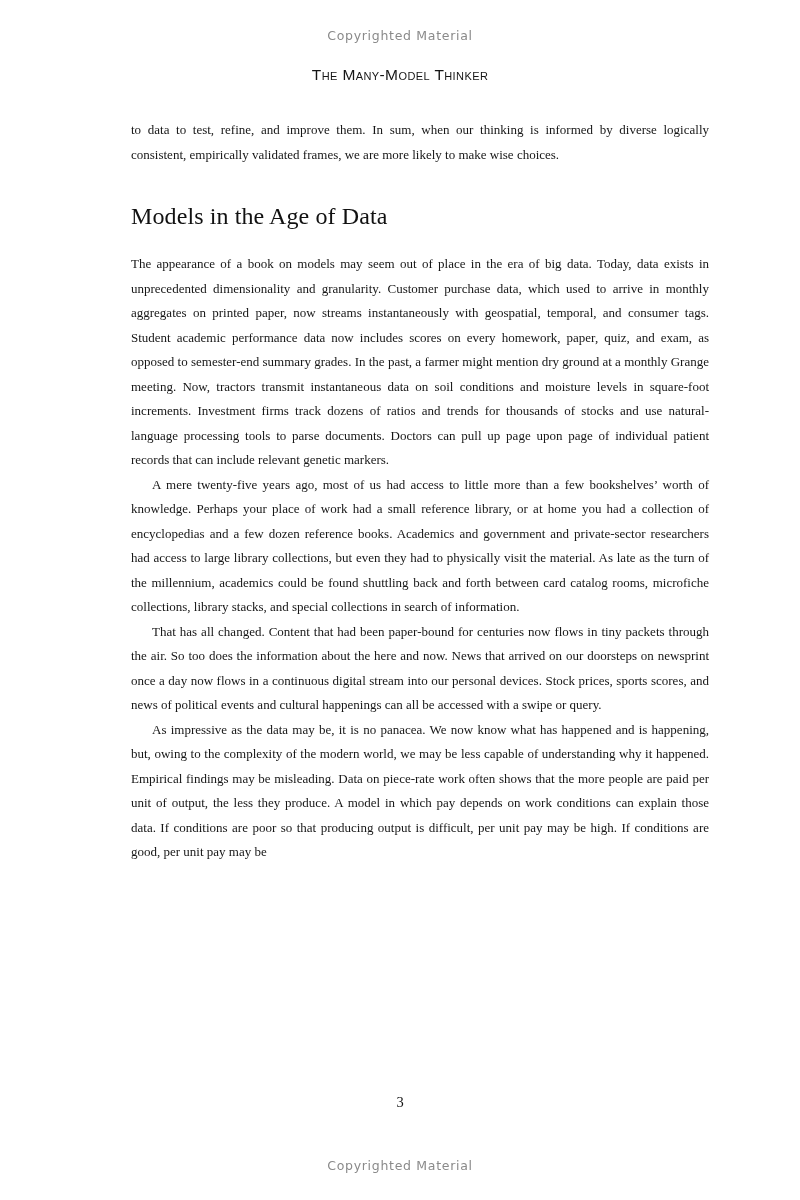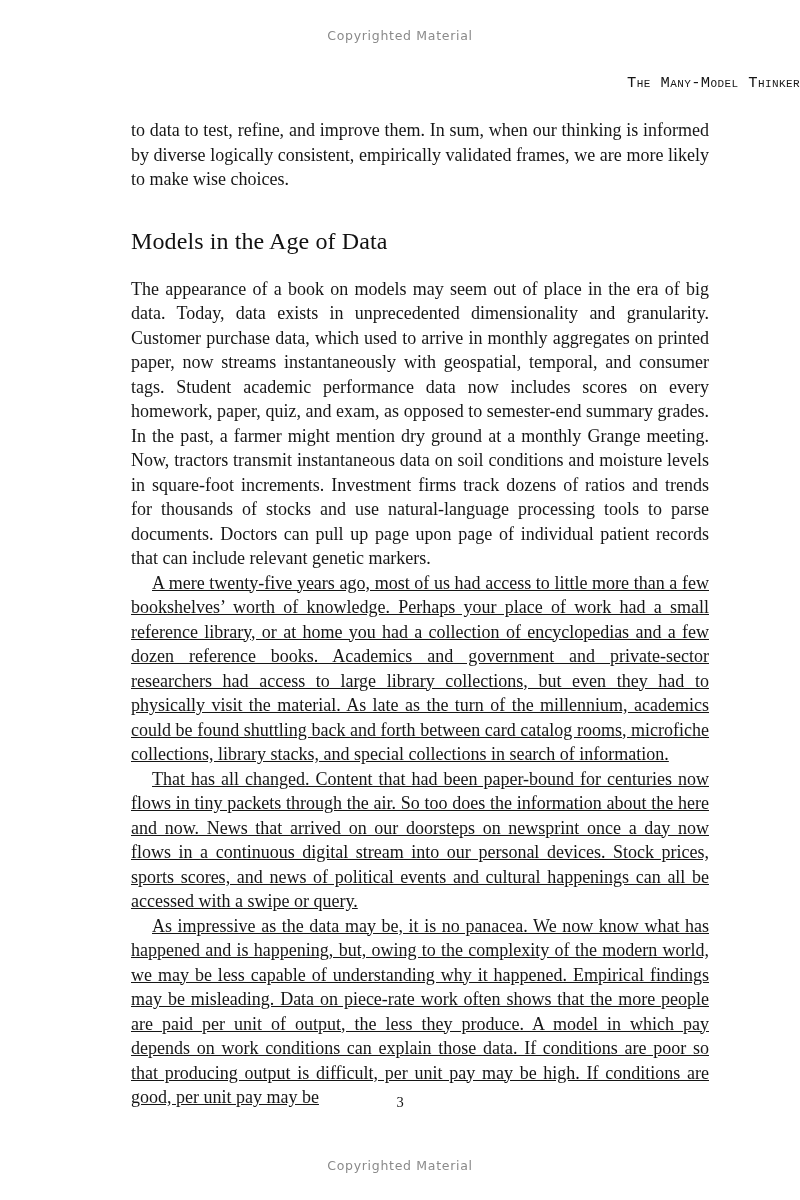--- a/index.html
+++ b/index.html
@@ -38,49 +38,47 @@
   }
   .watermark-top { top: 28px; }
   .watermark-bottom { top: 1158px; }
 
   
   .running-head {
     position: absolute;
     left: 0;
     top: 66px;
     width: 800px;
-    text-align: right;
-    font-family: Liberation Mono, monospace;
+    text-align: center;
+    font-family: Liberation Sans, sans-serif;
     font-size: 15.5px;
     font-variant: small-caps;
     letter-spacing: 0.4px;
     color: #151515;
-    margin-top: 8px;
   }
 
   
   .column {
     position: absolute;
     left: 131px;
     top: 118px;
     width: 578px;
   }
 
   p.body-text {
     margin: 0;
-    font-size: 18px;
+    font-size: 13px;
     line-height: 24.5px;
     text-align: justify;
     text-justify: inter-word;
     hyphens: none;
     color: #161616;
   }
   p.body-text.indent {
     text-indent: 21px;
-    text-decoration: underline;
   }
   p.body-text.no-indent {
     text-indent: 0;
   }
 
   h2.section-heading {
     margin: 0;
     font-family: "Liberation Serif", serif;
     font-size: 24px;
     font-weight: normal;

